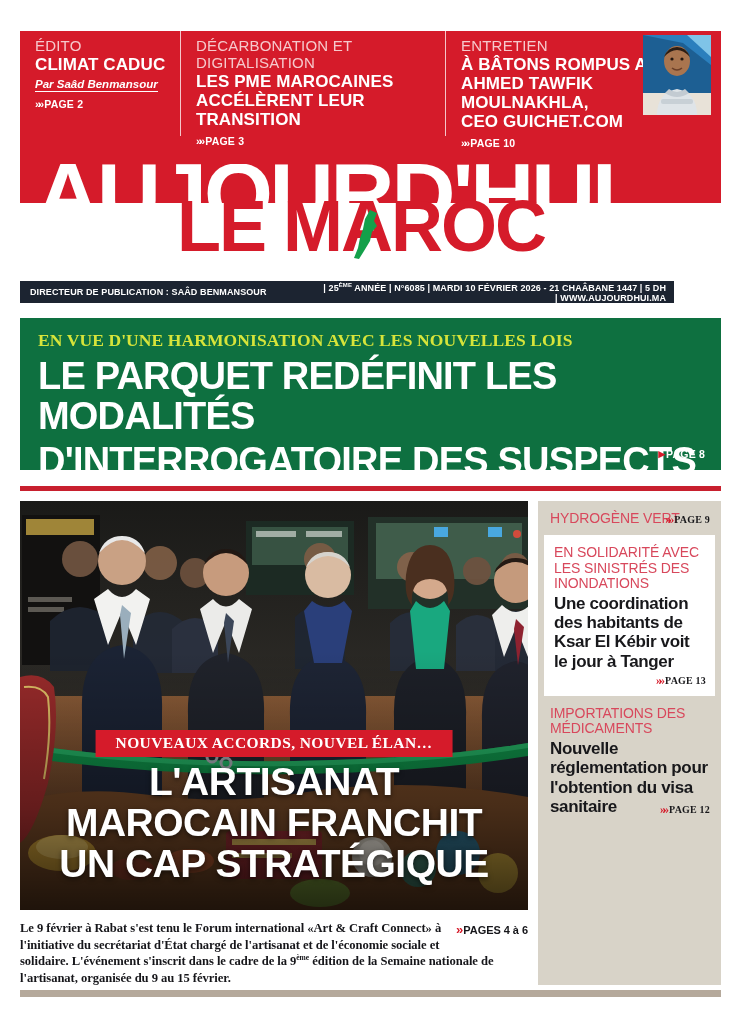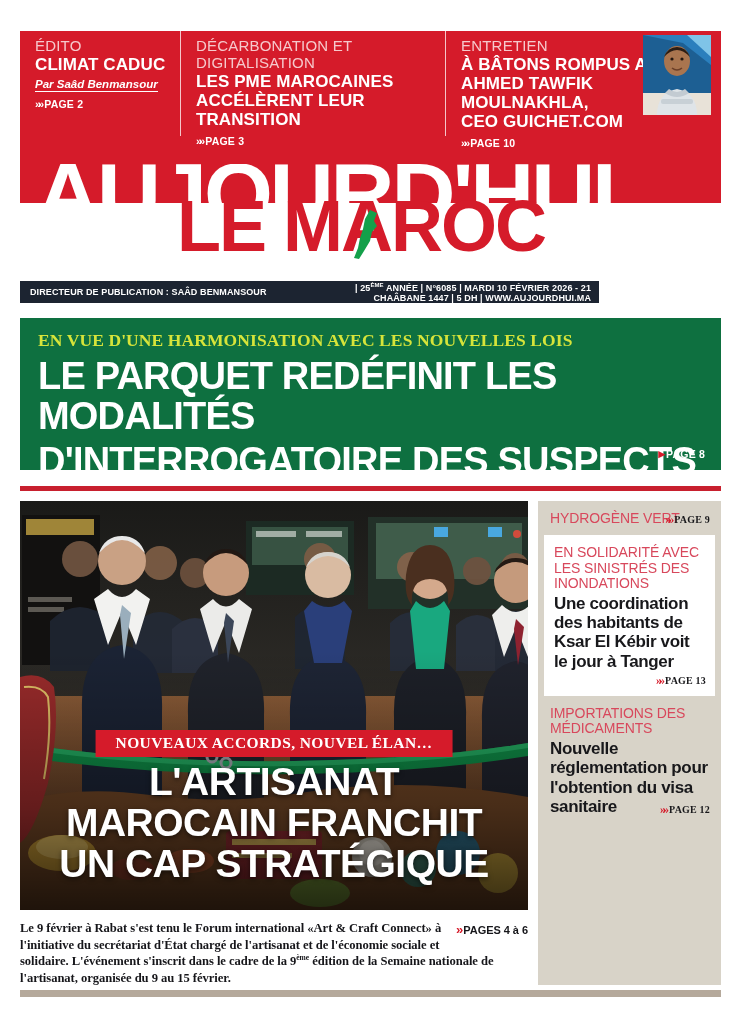--- a/index.html
+++ b/index.html
@@ -69,21 +69,21 @@
     font-size: 72px; font-weight: bold; color: #d51b2a;
     letter-spacing: -2px; line-height: 1; white-space: nowrap;
   }
   .maroc-map {
     position: absolute; left: 331px; top: 5px; width: 30px; height: 52px;
     pointer-events: none;
   }
 
   
   .infobar {
-    position: absolute; left: 20px; top: 281px; width: 579px; height: 22px;
+    position: absolute; left: 20px; top: 281px; width: 654px; height: 22px;
     background: #1c2431; color: #ffffff;
     display: flex; align-items: center;
     font-size: 9px; font-weight: bold; letter-spacing: .1px; justify-content: flex-end;
   }
   .infobar .left { padding-left: 10px; width: 300px; }
   .infobar .right { flex: 1; text-align: right; padding-right: 8px; }
   .infobar sup { font-size: 6px; vertical-align: super; }
 
   
   .greenbanner {

